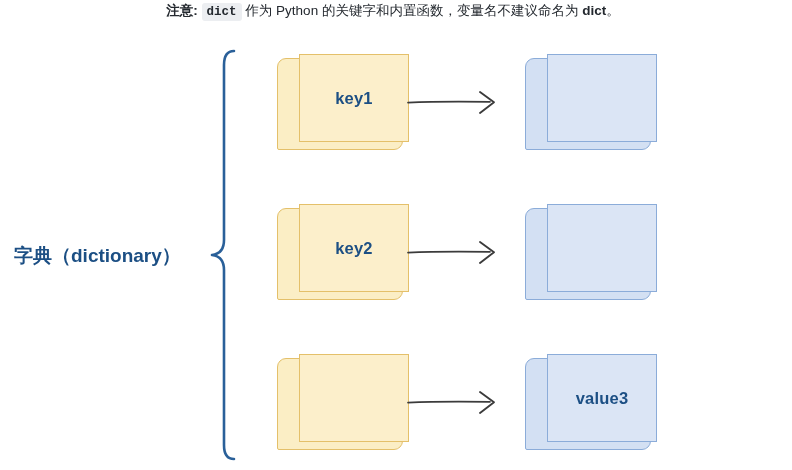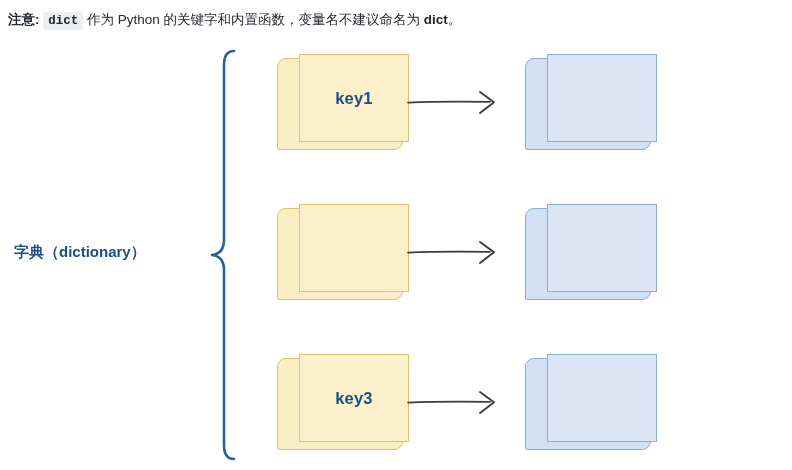--- a/index.html
+++ b/index.html
@@ -13,27 +13,28 @@
     position: relative;
     overflow: hidden;
     font-family: "Liberation Sans", "DejaVu Sans", sans-serif;
     -webkit-font-smoothing: antialiased;
   }
 
   
   #note {
     position: absolute;
     left: 8px;
-    top: 9px;
+    top: 0;
     width: 770px;
     height: 22px;
     font-size: 13.5px;
     line-height: 22px;
     color: #24292f;
     white-space: nowrap;
+    text-align: center;
   }
   #note .bold {
     font-weight: 700;
   }
   #note .code {
     font-family: "Liberation Mono", "DejaVu Sans Mono", monospace;
     font-size: 12.5px;
     font-weight: 700;
     background: #eceef1;
     border-radius: 3px;
@@ -41,21 +42,21 @@
     color: #24292f;
   }
 
   
   #dict-label {
     position: absolute;
     left: 14px;
     top: 243px;
     width: 176px;
     text-align: left;
-    font-size: 15px;
+    font-size: 19px;
     font-weight: 700;
     color: #1c4f84;
     letter-spacing: 0px;
     white-space: nowrap;
   }
 
   
   #brace {
     position: absolute;
     left: 190px;
@@ -189,46 +190,47 @@
   <div class="book value">
     <div class="back"></div>
     <div class="front"></div>
   </div>
 </div>
 
 <div class="row r2">
   <div class="book key">
     <div class="back"></div>
     <div class="front"></div>
+    <div class="label">key2</div>
   </div>
 
   <div class="arrow">
     <svg width="110" height="36" viewBox="0 0 110 36" xmlns="http://www.w3.org/2000/svg">
       <path d="M 4 18.6 C 28 17.4, 60 17.4, 86 17.8" fill="none" stroke="#3b3b3b" stroke-width="1.7" stroke-linecap="round"></path>
       <path d="M 76 8 L 90 18.2 L 76 29" fill="none" stroke="#3b3b3b" stroke-width="1.9" stroke-linecap="round" stroke-linejoin="round"></path>
     </svg>
   </div>
 
   <div class="book value">
     <div class="back"></div>
     <div class="front"></div>
   </div>
 </div>
 
 <div class="row r3">
   <div class="book key">
     <div class="back"></div>
     <div class="front"></div>
-    <div class="label">key3</div>
   </div>
 
   <div class="arrow">
     <svg width="110" height="36" viewBox="0 0 110 36" xmlns="http://www.w3.org/2000/svg">
       <path d="M 4 18.6 C 28 17.4, 60 17.4, 86 17.8" fill="none" stroke="#3b3b3b" stroke-width="1.7" stroke-linecap="round"></path>
       <path d="M 76 8 L 90 18.2 L 76 29" fill="none" stroke="#3b3b3b" stroke-width="1.9" stroke-linecap="round" stroke-linejoin="round"></path>
     </svg>
   </div>
 
   <div class="book value">
     <div class="back"></div>
     <div class="front"></div>
+    <div class="label">value3</div>
   </div>
 </div>
 
 </body></html>

